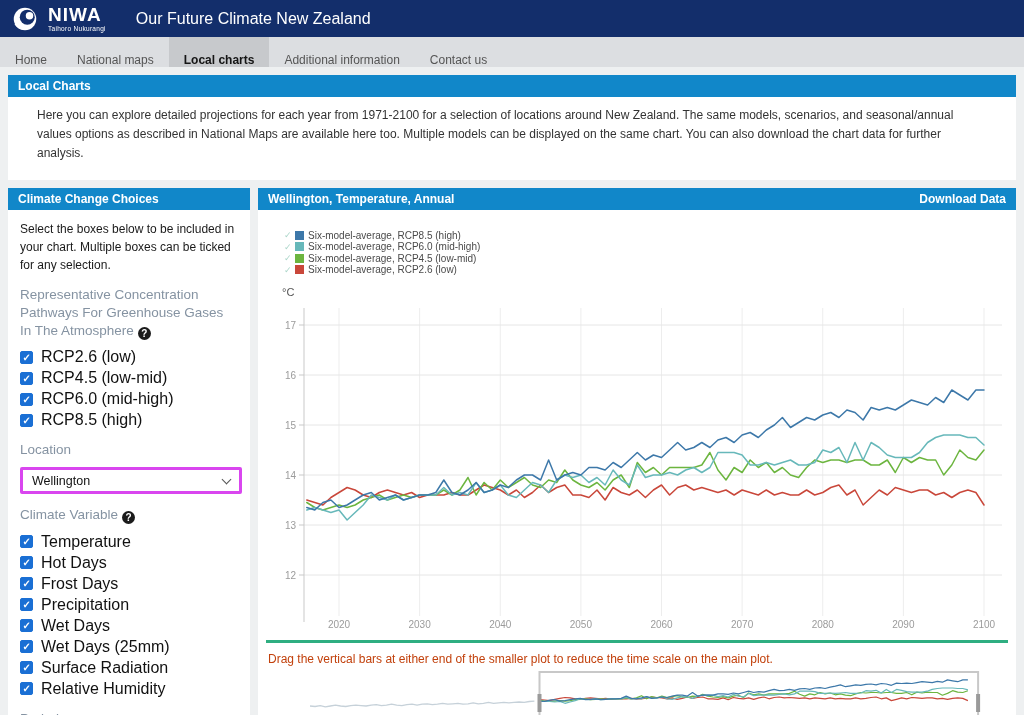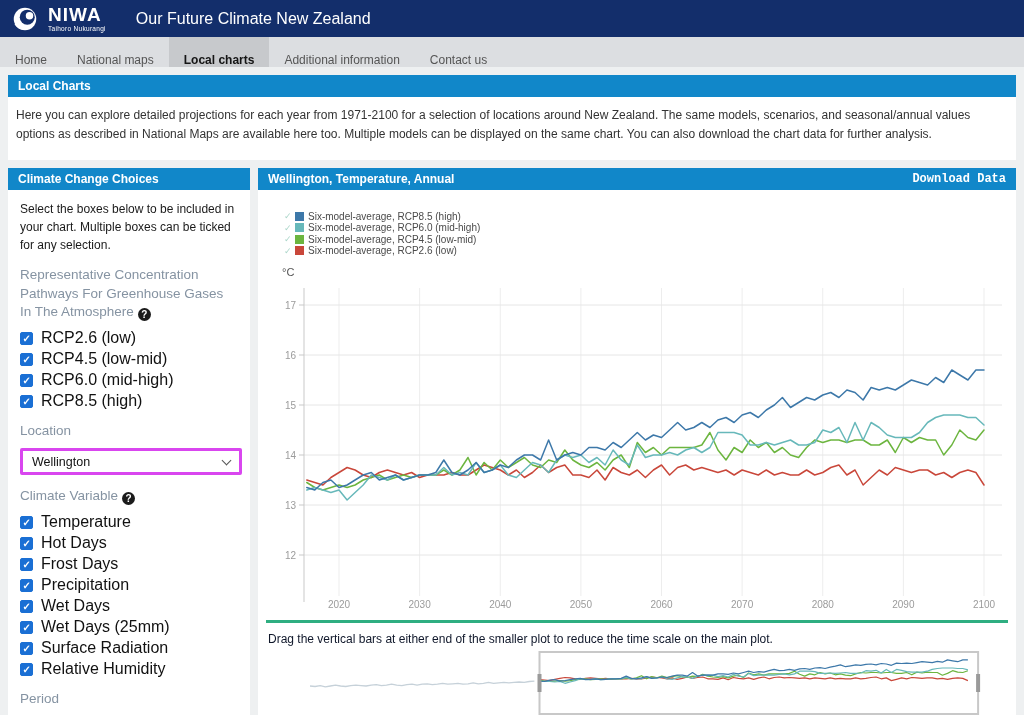--- a/index.html
+++ b/index.html
@@ -15,33 +15,33 @@
   .app-title { color:#fff; font-size:16px; margin-left:30px; font-weight:400; }
 
   
   .nav { height:30px; background:#dcdee1; display:flex; font-size:12px; color:#555; }
   .nav-item { padding:8px 15px; line-height:30px; cursor:pointer; }
   .nav-item.active { background:#c7c9cc; color:#151515; font-weight:bold; }
 
   
   .banner { margin:8px 8px 0; background:#1187c9; color:#fff; font-weight:bold;
             font-size:12px; height:22px; line-height:22px; padding:0 10px; }
-  .intro { margin:0 8px; background:#fff; padding:9px 8px 16px; font-size:12px;
+  .intro { margin:0 8px; background:#fff; padding:9px 29px 16px; font-size:12px;
            color:#333; line-height:1.6; }
 
   
   .content { display:flex; gap:8px; margin:8px; height:557px; }
   .panel { display:flex; flex-direction:column; }
   .panel-header { background:#1187c9; color:#fff; font-weight:bold; font-size:12px;
                   height:22px; line-height:22px; padding:0 10px; display:flex;
                   justify-content:space-between; flex:none; }
   .panel-body { background:#fff; flex:1; overflow:hidden; }
   .sidebar { width:242px; flex:none; }
   .chart-panel { flex:1; }
-  .download-link { color:#fff; cursor:pointer; font-weight:bold;font-family:Liberation Mono, monospace; }
+  .download-link { color:#fff; cursor:pointer; font-weight:bold; }
 
   
   .sidebar .panel-body { padding:10px 12px 0; }
   .instructions { font-size:12px; color:#1a1a1a; line-height:1.5; margin-bottom:4px; }
   .section-heading { color:#8593a2; font-size:13.5px; margin:12px 0 8px; line-height:1.35; }
   .qmark { display:inline-block; width:13px; height:13px; border-radius:50%;
            background:#1b1b1b; color:#fff; font-size:10px; font-weight:bold;
            text-align:center; line-height:13px; margin-left:4px; vertical-align:-2px; cursor:pointer; }
   .cb-row { display:flex; align-items:center; margin:3px 0; font-size:16px; color:#111; cursor:pointer; }
   .cb { width:13px; height:13px; border:1px solid #8a8a8a; border-radius:2px;
@@ -61,21 +61,21 @@
   .legend { margin:14px 0 0 26px; }
   .legend-row { display:flex; align-items:center; height:11.5px; font-size:10px;
                 color:#4a4a4a; cursor:pointer; }
   .legend-check { color:#abd6c9; font-size:9px; margin-right:3px; width:8px; }
   .legend-swatch { width:9px; height:9px; margin-right:4px; flex:none; }
   .unit-label { margin:10px 0 0 24px; font-size:11px; color:#555; }
   svg { display:block; }
   svg text { font-family:"Liberation Sans", sans-serif; }
   .main-chart { margin:2px 0 0 6px; }
   .divider { height:3px; background:#2fae81; margin:8px 8px 0; }
-  .drag-hint { font-size:12px; color:#0f172a; margin:9px 0 2px 10px; }
+  .drag-hint { font-size:12px; color:#c2410c; margin:9px 0 2px 10px; }
   .overview { margin-left:6px; }
 </style>
 </head>
 <body>
 
 <div class="header">
   <div class="logo-wrap">
     <svg width="30" height="30" viewBox="0 0 40 40">
       <circle cx="20" cy="20" r="15" fill="#ffffff"></circle>
       <circle cx="23" cy="17.5" r="10" fill="#132e6b"></circle>

